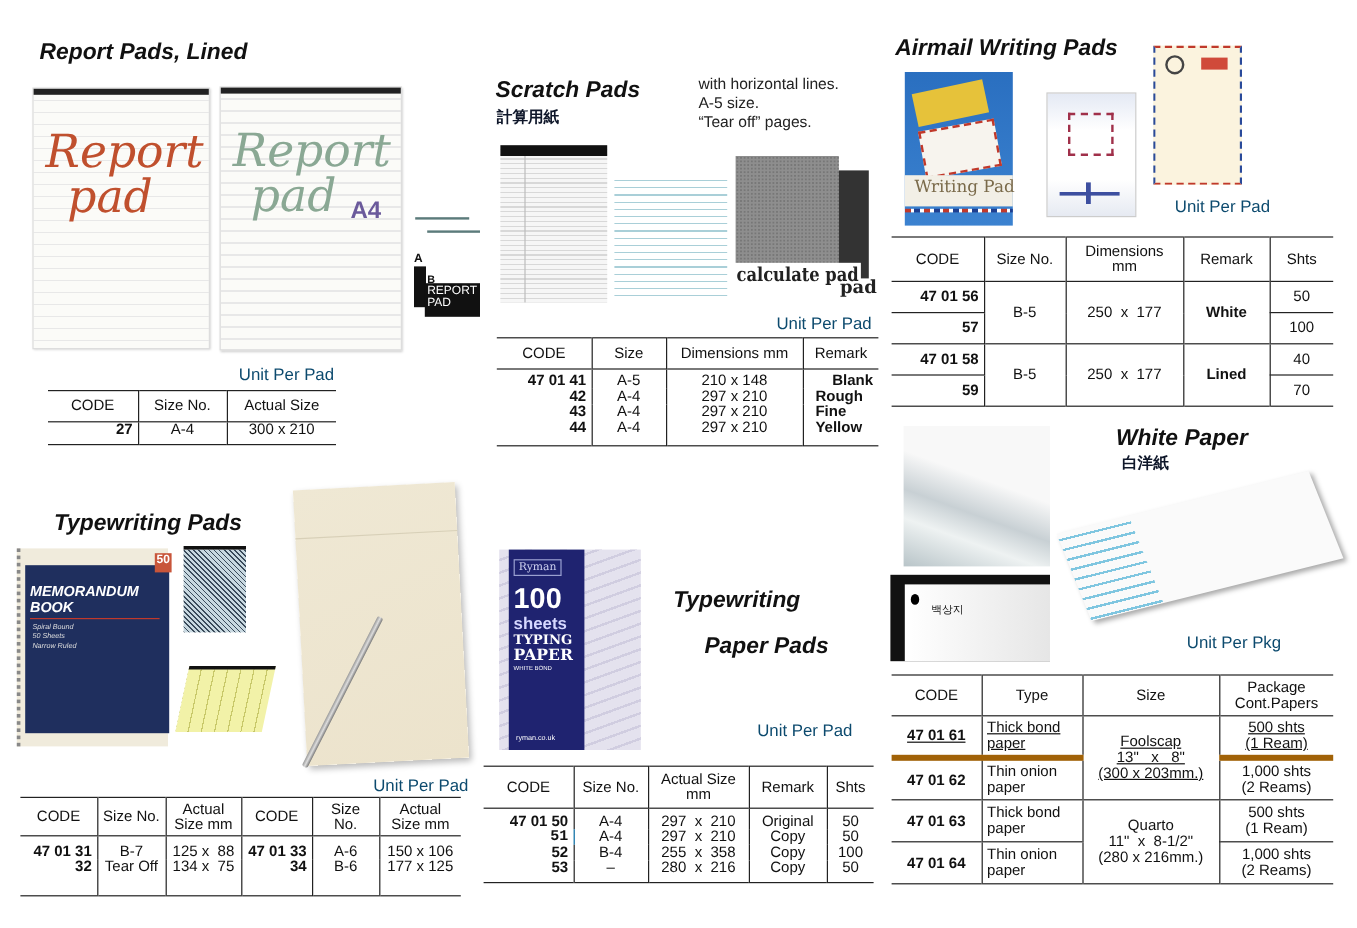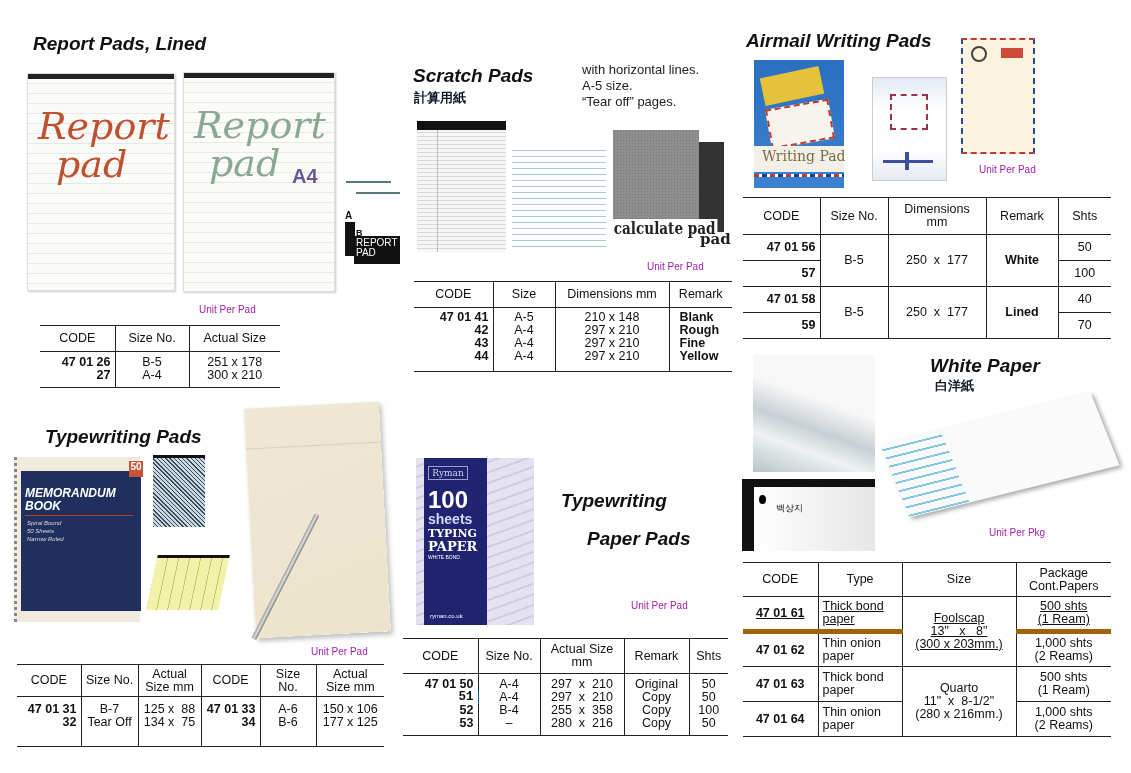--- a/index.html
+++ b/index.html
@@ -1,21 +1,21 @@
 <!DOCTYPE html>
 <html><head>
 <meta charset="utf-8">
 <style>
   * { box-sizing: border-box; margin: 0; padding: 0; }
   body { width: 1131px; height: 773px; background: #ffffff; position: relative; overflow: hidden;
          font-family: "Liberation Sans", sans-serif; color: #111; }
   .abs { position: absolute; }
   .section-title { font-family: "Liberation Sans", sans-serif; font-weight: bold; font-style: italic; font-size: 19px; color: #111; white-space: nowrap; }
   .subtitle-cjk { font-family: "DejaVu Sans", sans-serif; font-weight: bold; font-size: 13px; color: #0f172a; }
-  .unit { font-size: 10px; color: #a21caf; white-space: nowrap; }
+  .unit { font-size: 14px; color: #0c4a6e; white-space: nowrap; }
   .note { font-size: 13px; line-height: 16px; color: #222; white-space: nowrap; }
   table { border-collapse: collapse; font-size: 12.5px; color: #111; }
   table th { font-weight: normal; text-align: center; padding: 2px 4px; line-height: 13px; }
   table td { text-align: center; padding: 0 4px; line-height: 13px; vertical-align: top; }
   .bold { font-weight: bold; }
   .code { font-weight: bold; text-align: right !important; }
   
   .pad { background: #fbfbf8; border: 1px solid #ddd; box-shadow: 1px 1px 2px #ccc; }
   .pad .bar { height: 5px; background: #222; }
   .lines { background-image: repeating-linear-gradient(to bottom, transparent 0 9px, #e8e8e8 9px 10px); }
@@ -54,25 +54,20 @@
 <div class="abs unit" style="left:199px;top:304px;">Unit Per Pad</div>
 
 <table class="abs" style="left:40px;top:325px;width:240px;border-top:1.5px solid #222;border-bottom:1.5px solid #222;">
   <tbody>
       <tr style="border-bottom:1.5px solid #222;height:26px;">
     <th style="width:75px;border-right:1px solid #222;">CODE</th>
     <th style="width:74px;border-right:1px solid #222;">Size No.</th>
     <th>Actual Size</th>
   </tr>
   <tr>
-    <td class="code" style="border-right:1px solid #222;padding-top:4px;">47 01 26</td>
-    <td style="border-right:1px solid #222;padding-top:4px;">B-5</td>
-    <td style="padding-top:4px;">251 x 178</td>
-  </tr>
-  <tr>
     <td class="code" style="border-right:1px solid #222;padding-bottom:5px;">27</td>
     <td style="border-right:1px solid #222;padding-bottom:5px;">A-4</td>
     <td style="padding-bottom:5px;">300 x 210</td>
   </tr>
 </tbody>
   </table>
 
 <div class="abs section-title" style="left:413px;top:65px;">Scratch Pads</div>
 <div class="abs subtitle-cjk" style="left:414px;top:89px;">計算用紙</div>
 <div class="abs note" style="left:582px;top:62px;">
@@ -98,21 +93,21 @@
       <tr style="border-bottom:1.5px solid #222;height:26px;">
     <th style="width:79px;border-right:1px solid #222;">CODE</th>
     <th style="width:62px;border-right:1px solid #222;">Size</th>
     <th style="width:114px;border-right:1px solid #222;">Dimensions mm</th>
     <th>Remark</th>
   </tr>
   <tr>
     <td class="code" style="border-right:1px solid #222;padding-top:3px;">47 01 41</td>
     <td style="border-right:1px solid #222;padding-top:3px;">A-5</td>
     <td style="border-right:1px solid #222;padding-top:3px;">210 x 148</td>
-    <td class="bold" style="text-align:left;padding-top:3px;padding-left:10px;">Blank</td>
+    <td class="bold" style="text-align:left;padding-top:3px;padding-left:24px;">Blank</td>
   </tr>
   <tr>
     <td class="code" style="border-right:1px solid #222;">42</td>
     <td style="border-right:1px solid #222;">A-4</td>
     <td style="border-right:1px solid #222;">297 x 210</td>
     <td class="bold" style="text-align:left;padding-left:10px;">Rough</td>
   </tr>
   <tr>
     <td class="code" style="border-right:1px solid #222;">43</td>
     <td style="border-right:1px solid #222;">A-4</td>

